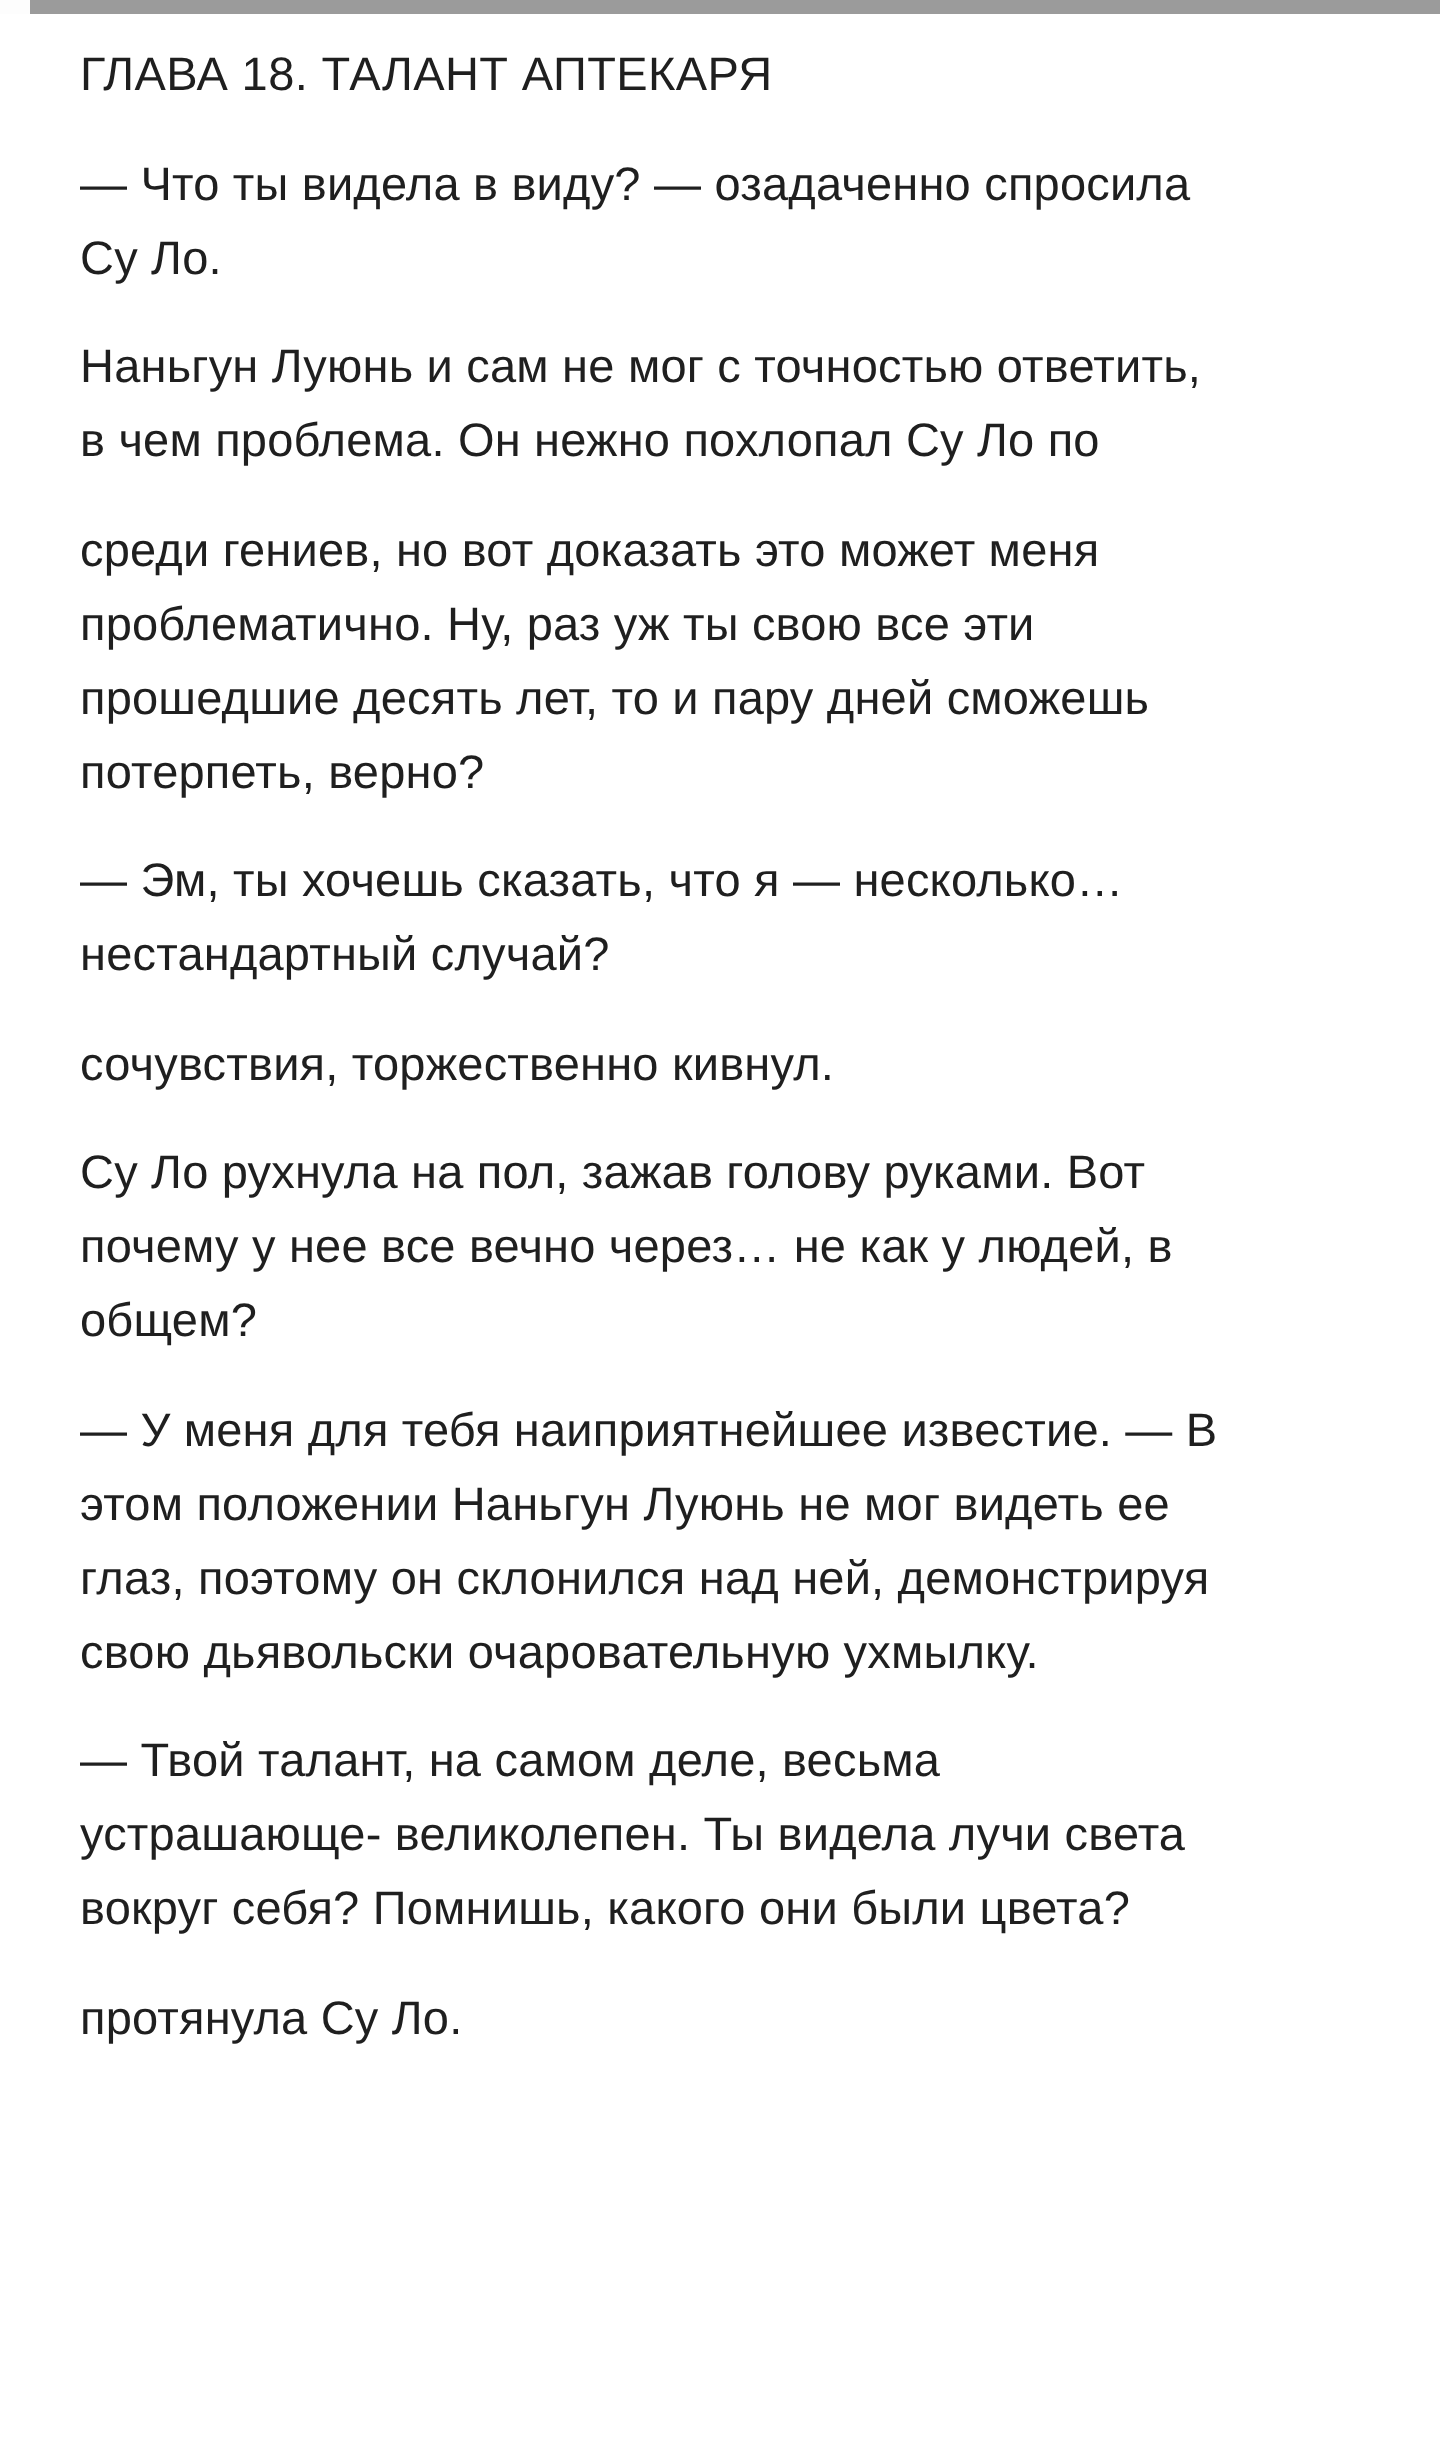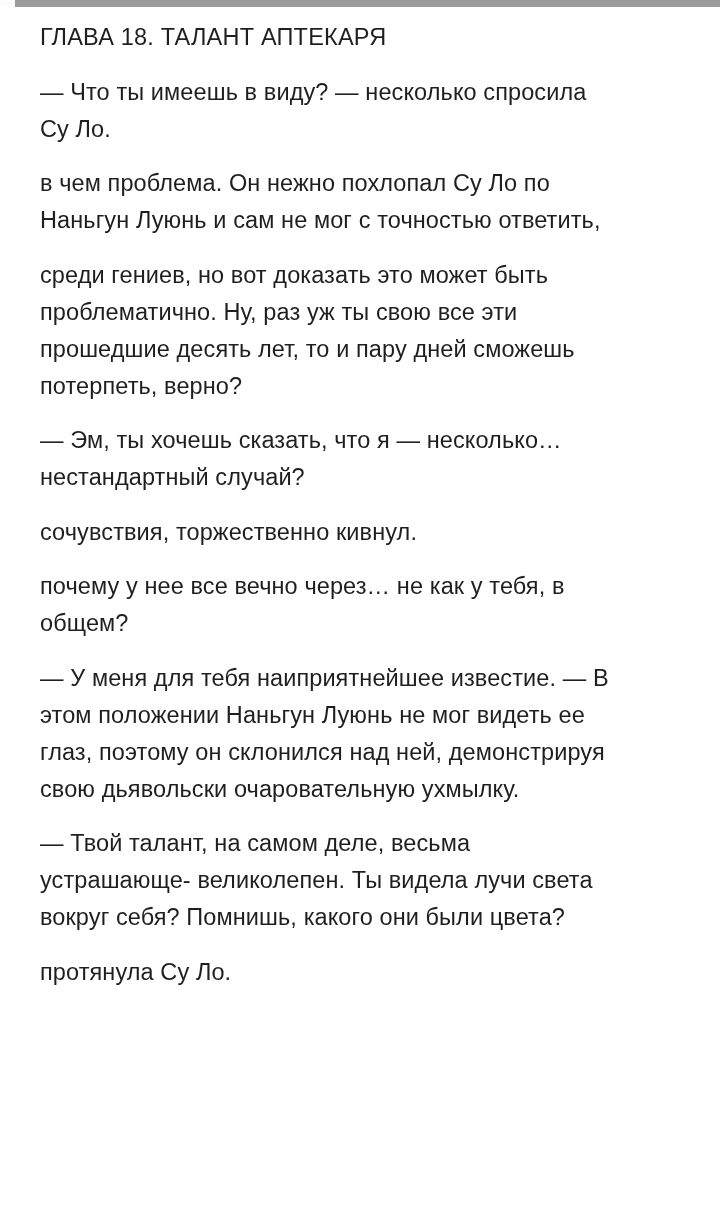--- a/index.html
+++ b/index.html
@@ -66,42 +66,43 @@
 <body>
 
 <div class="screen">
   <div class="topbar">
     <div class="topbar-fill"></div>
   </div>
   <main class="content">
     <h1 class="title">ГЛАВА 18. ТАЛАНТ АПТЕКАРЯ</h1>
     <div id="paragraphs">
         <p class="para">
-          <span class="line">— Что ты имеешь в виду? — несколько спросила</span>
+          <span class="line">— Что ты видела в виду? — озадаченно спросила</span>
           <span class="line">Су Ло.</span>
         </p>
         <p class="para">
+          <span class="line">Наньгун Луюнь и сам не мог с точностью ответить,</span>
           <span class="line">в чем проблема. Он нежно похлопал Су Ло по</span>
-          <span class="line">Наньгун Луюнь и сам не мог с точностью ответить,</span>
         </p>
         <p class="para">
-          <span class="line">среди гениев, но вот доказать это может быть</span>
+          <span class="line">среди гениев, но вот доказать это может меня</span>
           <span class="line">проблематично. Ну, раз уж ты свою все эти</span>
           <span class="line">прошедшие десять лет, то и пару дней сможешь</span>
           <span class="line">потерпеть, верно?</span>
         </p>
         <p class="para">
           <span class="line">— Эм, ты хочешь сказать, что я — несколько…</span>
           <span class="line">нестандартный случай?</span>
         </p>
         <p class="para">
           <span class="line">сочувствия, торжественно кивнул.</span>
         </p>
         <p class="para">
-          <span class="line">почему у нее все вечно через… не как у тебя, в</span>
+          <span class="line">Су Ло рухнула на пол, зажав голову руками. Вот</span>
+          <span class="line">почему у нее все вечно через… не как у людей, в</span>
           <span class="line">общем?</span>
         </p>
         <p class="para">
           <span class="line">— У меня для тебя наиприятнейшее известие. — В</span>
           <span class="line">этом положении Наньгун Луюнь не мог видеть ее</span>
           <span class="line">глаз, поэтому он склонился над ней, демонстрируя</span>
           <span class="line">свою дьявольски очаровательную ухмылку.</span>
         </p>
         <p class="para">
           <span class="line">— Твой талант, на самом деле, весьма</span>

